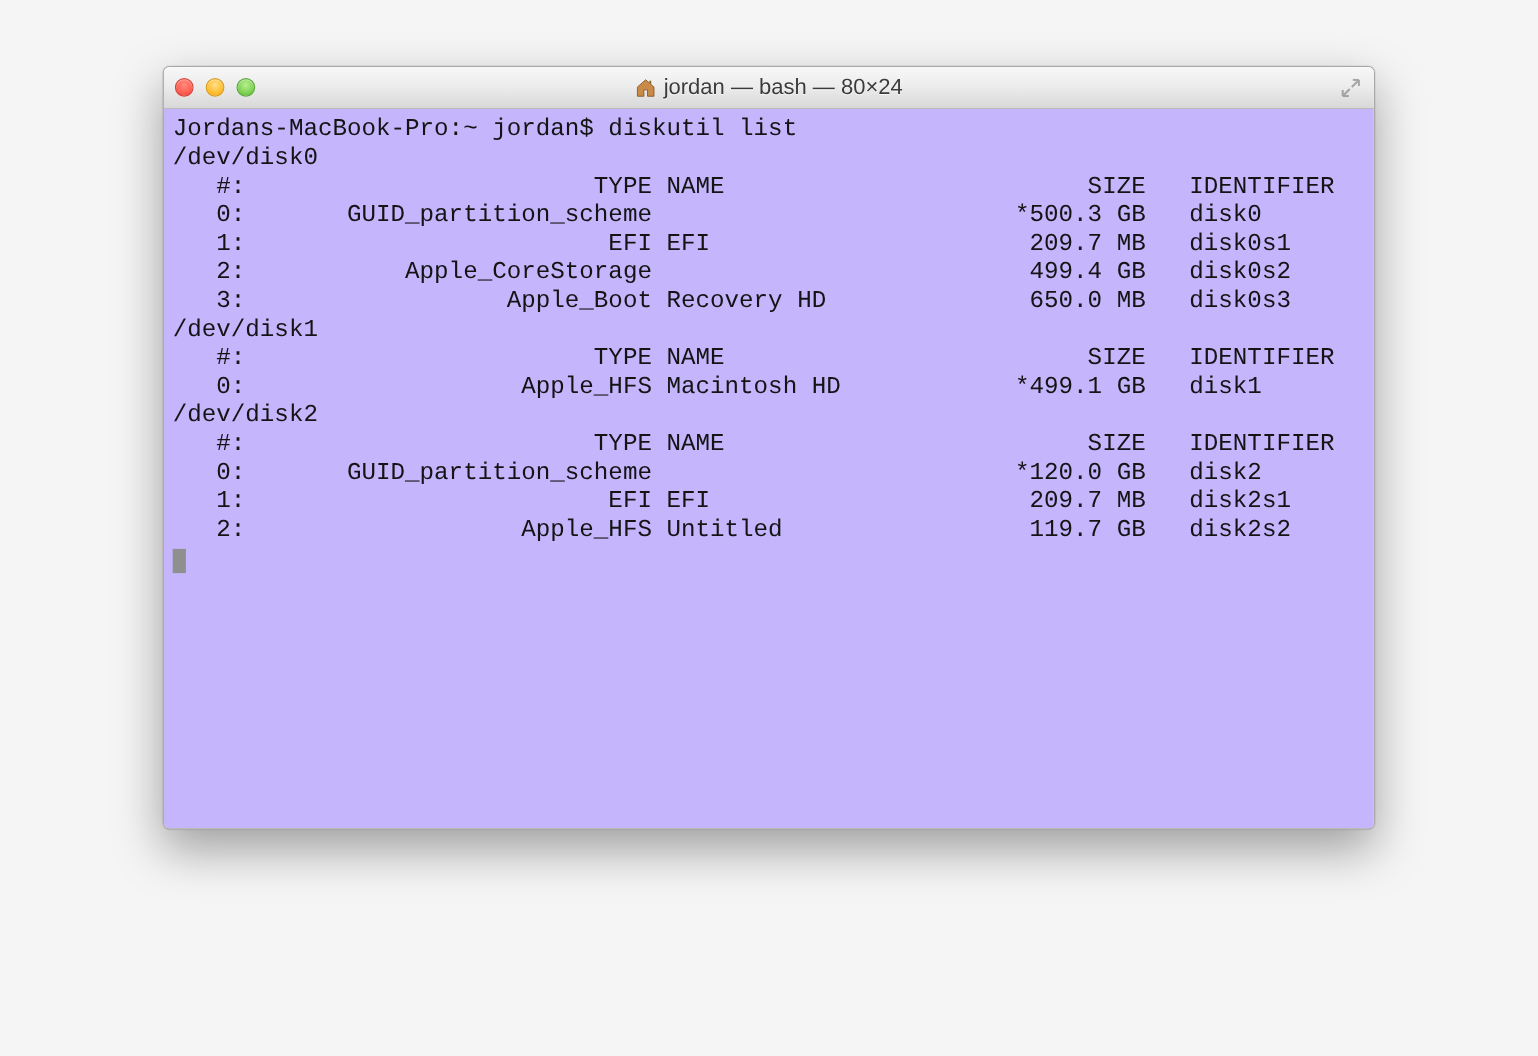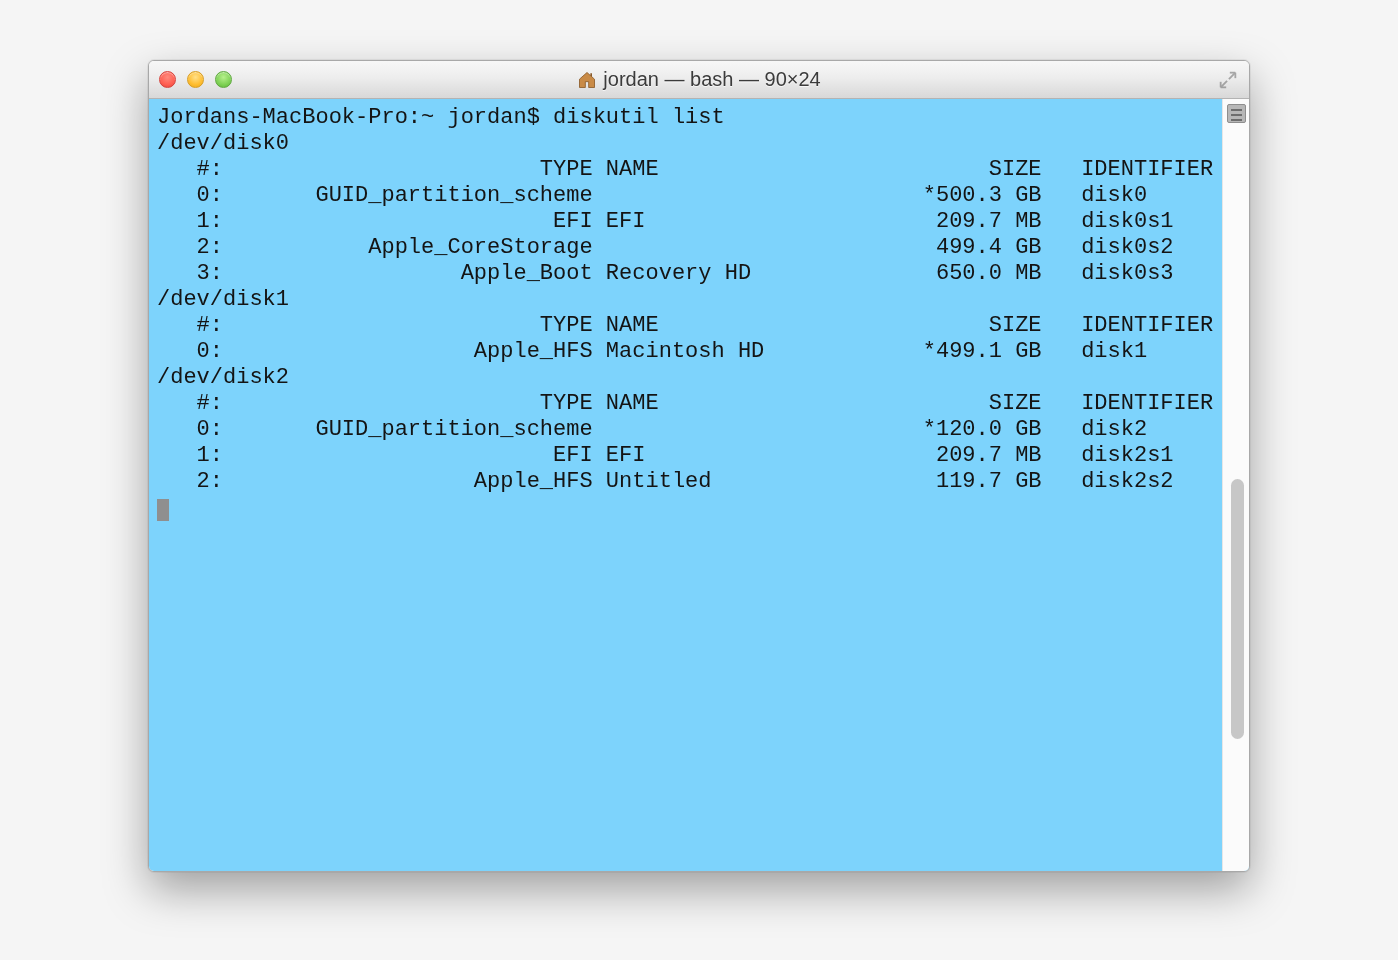--- a/index.html
+++ b/index.html
@@ -64,22 +64,23 @@
     .home-icon svg { width:100%; height:100%; display:block; }
     .expand-icon {
       margin-left: auto;
       width: 22px; height: 22px;
       opacity: 0.55;
     }
     .expand-icon svg { width:100%; height:100%; display:block; }
 
     .term-area {
       display: flex;
-      height: 772px;
-      background: #7dd3fc;
+      height: 654px;
+      background: #c4b5fd;
+      flex-direction: column;
     }
     .term {
       flex: 1;
       padding: 6px 4px 6px 8px;
       font-family: "Menlo","Andale Mono","Courier New",monospace;
       font-size: 22px;
       line-height: 26px;
       color: #141414;
       white-space: pre;
       overflow: hidden;
@@ -135,21 +136,21 @@
       <div class="light yellow"></div>
       <div class="light green"></div>
     </div>
     <div class="title">
       <span class="home-icon">
         <svg viewBox="0 0 24 24">
             <path fill="#c98b47" stroke="#8a5a28" stroke-width="1" d="M3 11 L12 3 L21 11 L21 21 L14 21 L14 14 L10 14 L10 21 L3 21 Z"></path>
             <path fill="#8a5a28" d="M16 4h2v4l-2-1.6z"></path>
           </svg>
       </span>
-      <span>jordan — bash — 90×24</span>
+      <span>jordan — bash — 80×24</span>
     </div>
     <div class="expand-icon">
       <svg viewBox="0 0 24 24" fill="none" stroke="#6b6b6b" stroke-width="2">
         <path d="M4 20 L11 13"></path>
           <path d="M20 4 L13 11"></path>
         <path d="M4 20 L4 14"></path>
           <path d="M4 20 L10 20"></path>
         <path d="M20 4 L20 10"></path>
           <path d="M20 4 L14 4"></path>
       </svg>

